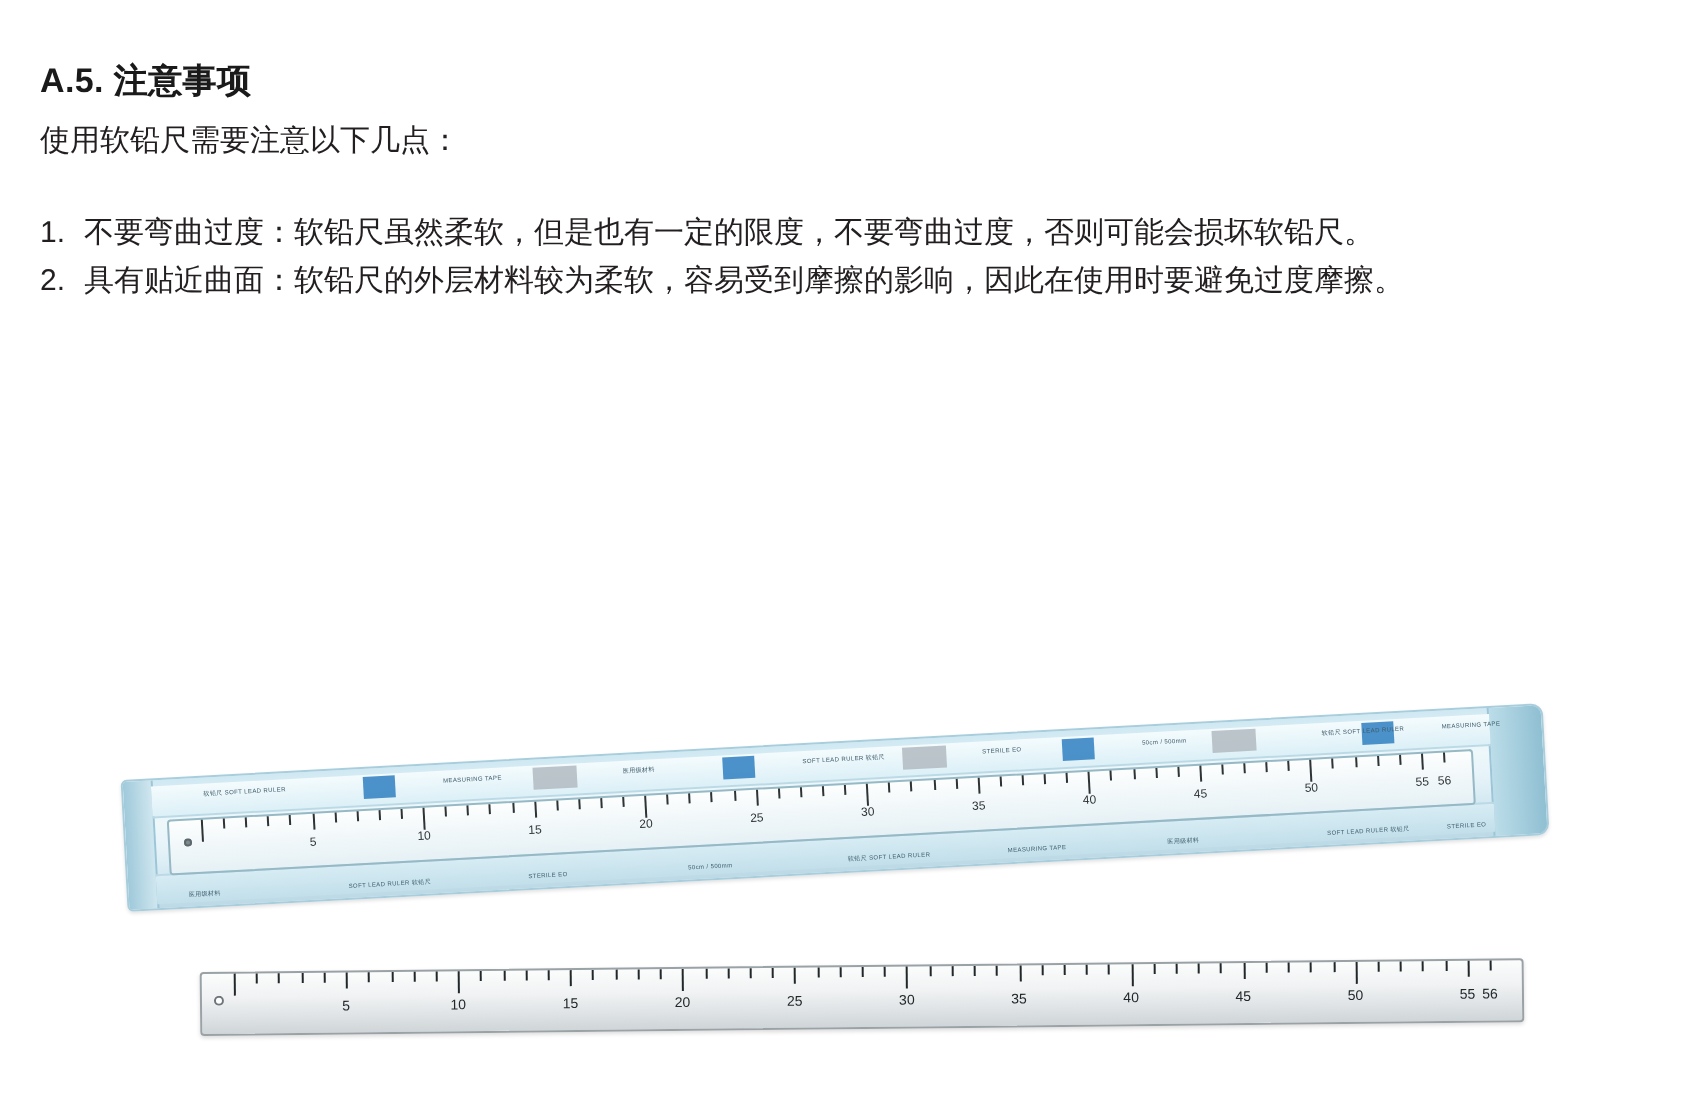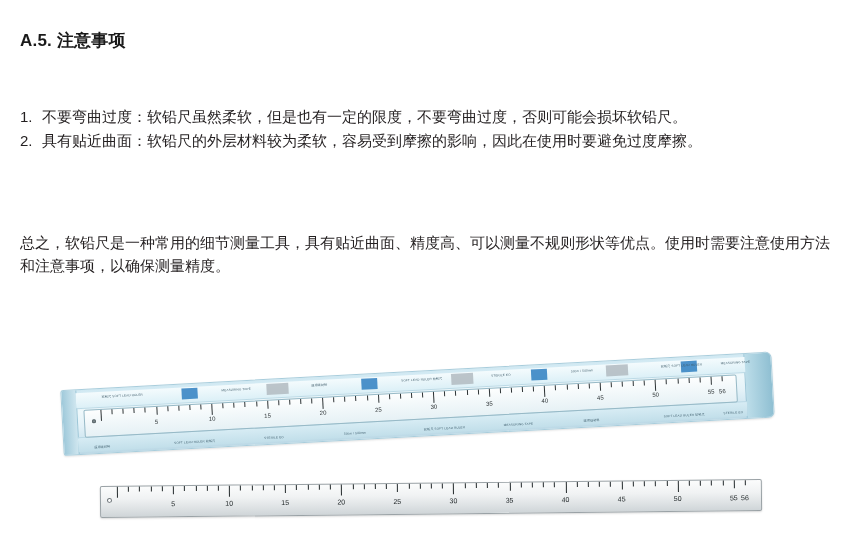--- a/index.html
+++ b/index.html
@@ -232,33 +232,33 @@
     box-shadow: inset 0 0 0 1px #6e767a;
   }
 </style>
 </head>
 <body>
 
 <div class="page">
 
   <div class="heading">A.5. 注意事项</div>
 
+  <div class="intro">使用软铅尺需要注意以下几点：</div>
 
   <div class="list">
     <div class="list-item">
       <span class="list-num">1.</span>
       <span class="list-text">不要弯曲过度：软铅尺虽然柔软，但是也有一定的限度，不要弯曲过度，否则可能会损坏软铅尺。</span>
     </div>
     <div class="list-item">
       <span class="list-num">2.</span>
       <span class="list-text">具有贴近曲面：软铅尺的外层材料较为柔软，容易受到摩擦的影响，因此在使用时要避免过度摩擦。</span>
     </div>
   </div>
 
-  <div class="summary">总之，软铅尺是一种常用的细节测量工具，具有贴近曲面、精度高、可以测量不规则形状等优点。使用时需要注意使用方法和注意事项，以确保测量精度。</div>
 
   <div class="figure">
 
     <div class="soft-ruler-wrap">
       <div class="soft-ruler">
         <div class="pouch">
           <div class="pouch-seal-left"></div>
           <div class="pouch-seal-right"></div>
           <div class="pouch-topstrip"></div>
           <div class="pouch-botstrip"></div>

